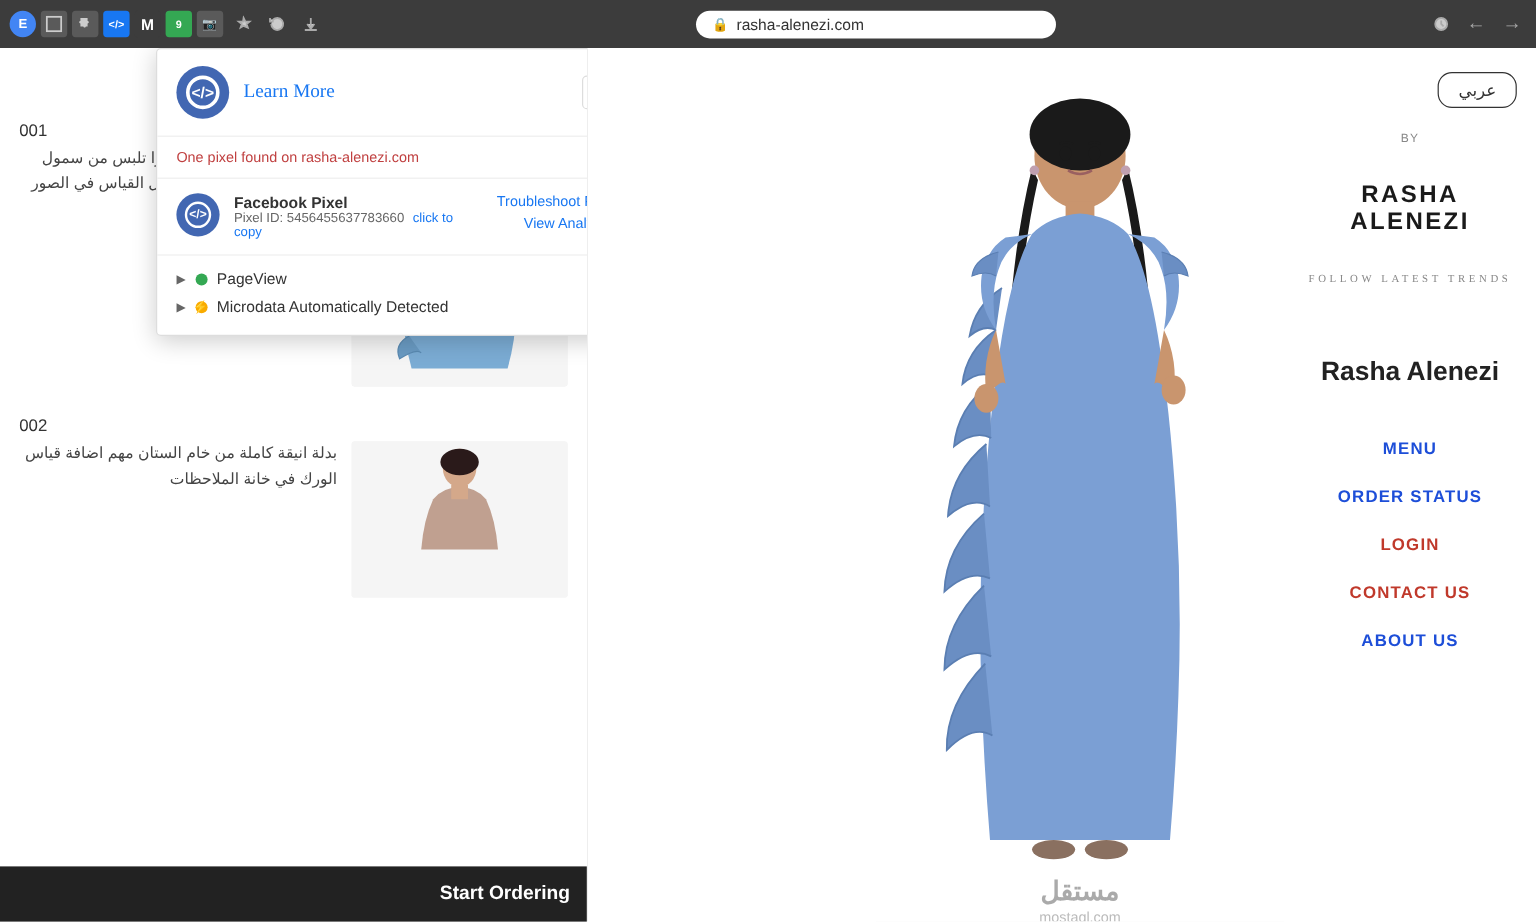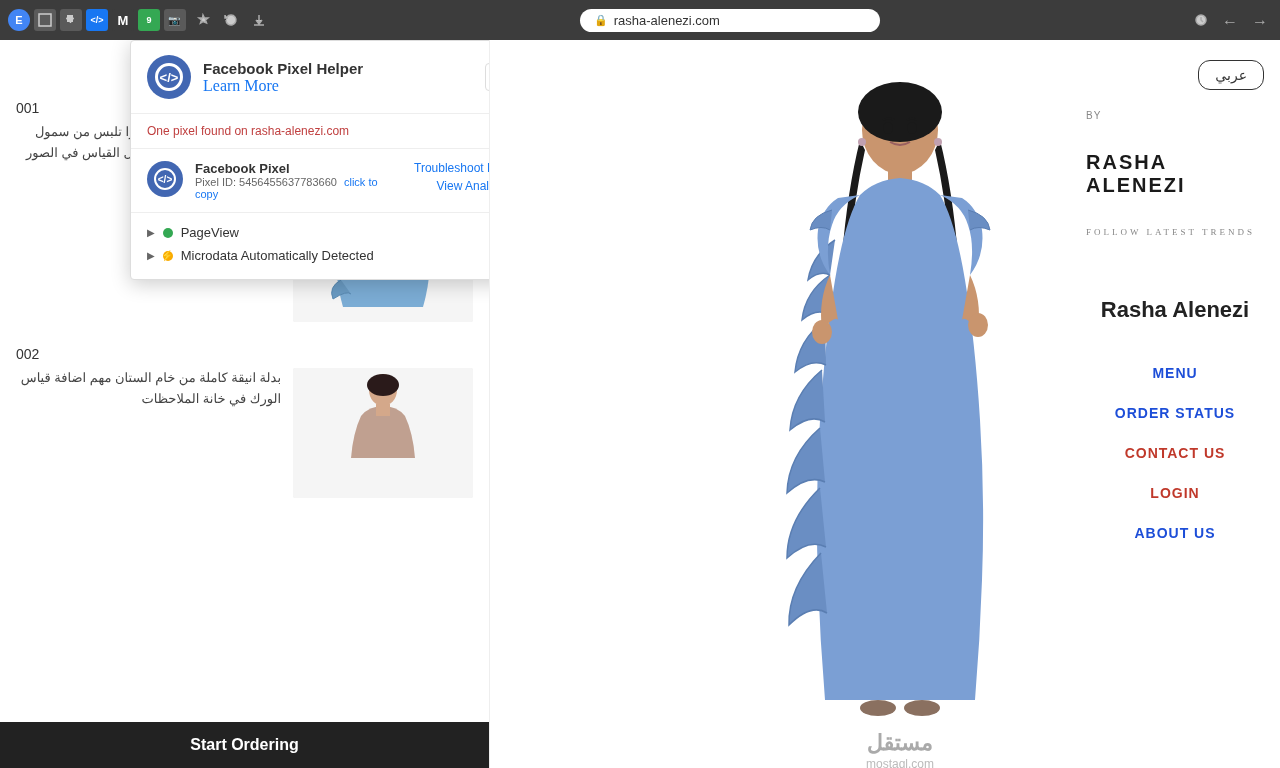--- a/index.html
+++ b/index.html
@@ -196,21 +196,21 @@
       margin-top: 8px;
       border-radius: 2px;
     }
 
     
     .bottom-bar {
       position: absolute;
       bottom: 0; left: 0; right: 0;
       background: #222;
       color: #fff;
-      text-align: center;
+      text-align: right;
       padding: 14px;
       font-size: 16px;
       font-weight: bold;
       cursor: pointer;
     }
 
     
     .right-panel {
       flex: 1;
       background: #fff;
@@ -246,21 +246,21 @@
       padding: 6px 16px;
       font-size: 14px;
       cursor: pointer;
       background: #fff;
       color: #333;
       align-self: flex-end;
       border-radius: 12px;
       margin-bottom: 20px;
     }
     .brand-logo {
-      text-align: left;
+      text-align: center;
       margin-bottom: 30px;
     }
     .brand-logo .by { font-size: 10px; color: #888; letter-spacing: 1px; }
     .brand-logo .name { font-size: 20px; font-weight: bold; color: #1a1a1a; letter-spacing: 2px; }
     .brand-logo .tagline { font-size: 9px; color: #888; letter-spacing: 3px; margin-top: 2px; font-family: Liberation Serif, serif; }
     .brand-name-large {
       font-size: 22px;
       font-weight: bold;
       color: #222;
       margin-bottom: 30px;
@@ -340,21 +340,20 @@
 <div class="main-layout">
 
   <div class="left-panel">
 
     <div class="popup-overlay">
       <div class="popup-header">
         <div class="popup-icon">
           <div class="popup-icon-inner">&lt;/&gt;</div>
         </div>
         <div class="popup-title-area">
-          <div class="popup-title">Facebook Pixel Helper</div>
           <div class="popup-subtitle">Learn More</div>
         </div>
         <div class="popup-ext-btn">
           
         </div>
       </div>
 
       <div class="popup-status-bar">
         <span>One pixel found on rasha-alenezi.com</span>
       </div>
@@ -519,20 +518,20 @@
           <div class="brand-logo by">BY</div>
           <div class="brand-logo name">RASHA ALENEZI</div>
           <div class="brand-logo tagline">FOLLOW LATEST TRENDS</div>
         </div>
 
         <div class="brand-name-large">Rasha Alenezi</div>
 
         <nav class="nav-menu">
           <div class="nav-item">MENU</div>
           <div class="nav-item">ORDER STATUS</div>
+          <div class="nav-item login">LOGIN</div>
           <div class="nav-item contact">CONTACT US</div>
-          <div class="nav-item login">LOGIN</div>
           <div class="nav-item">ABOUT US</div>
         </nav>
       </div>
     </div>
   </div>
 </div>
 
 </body></html>

